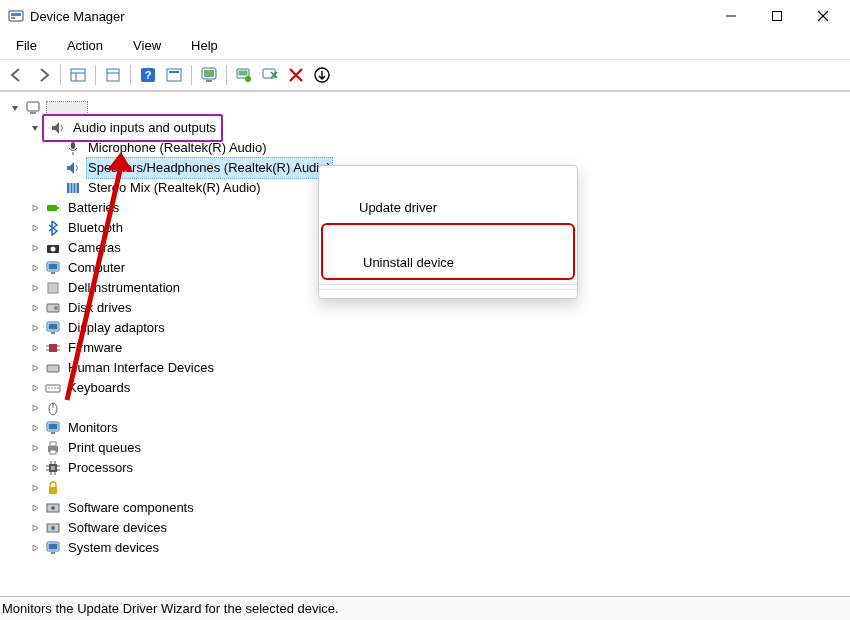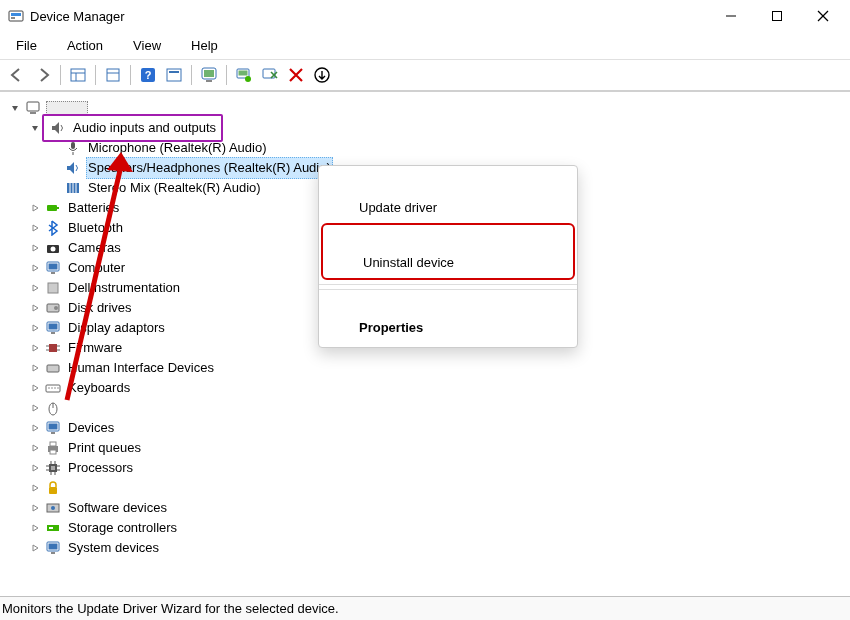--- a/index.html
+++ b/index.html
@@ -402,21 +402,21 @@
           <path d="M3 2 L8 5 L3 8 Z" fill="none" stroke="#888"></path>
         </svg>
       </span>
       <span class="nico">
         <svg viewBox="0 0 16 16">
           <rect x="2" y="2" width="12" height="9" rx="1" fill="#fff" stroke="#3a73b5"></rect>
           <rect x="3.5" y="3.5" width="9" height="6" fill="#3a73b5"></rect>
           <rect x="6" y="12" width="4" height="2" fill="#888"></rect>
         </svg>
       </span>
-      <span class="label">Devices</span>
+      <span class="label">Monitors</span>
     </div>
   <div class="node">
       <span class="indent" style="width:24px"></span>
       <span class="chev">
         <svg viewBox="0 0 10 10">
           <path d="M3 2 L8 5 L3 8 Z" fill="none" stroke="#888"></path>
         </svg>
       </span>
       <span class="nico">
         <svg viewBox="0 0 16 16">
@@ -470,36 +470,36 @@
         <svg viewBox="0 0 10 10">
           <path d="M3 2 L8 5 L3 8 Z" fill="none" stroke="#888"></path>
         </svg>
       </span>
       <span class="nico">
         <svg viewBox="0 0 16 16">
           <rect x="2" y="4" width="12" height="8" fill="#ccc" stroke="#666"></rect>
           <circle cx="8" cy="8" r="2" fill="#3a73b5"></circle>
         </svg>
       </span>
+      <span class="label">Software components</span>
+    </div>
+  <div class="node">
+      <span class="indent" style="width:24px"></span>
+      <span class="chev">
+        <svg viewBox="0 0 10 10">
+          <path d="M3 2 L8 5 L3 8 Z" fill="none" stroke="#888"></path>
+        </svg>
+      </span>
+      <span class="nico">
+        <svg viewBox="0 0 16 16">
+          <rect x="2" y="4" width="12" height="8" fill="#ccc" stroke="#666"></rect>
+          <circle cx="8" cy="8" r="2" fill="#3a73b5"></circle>
+        </svg>
+      </span>
       <span class="label">Software devices</span>
-    </div>
-  <div class="node">
-      <span class="indent" style="width:24px"></span>
-      <span class="chev">
-        <svg viewBox="0 0 10 10">
-          <path d="M3 2 L8 5 L3 8 Z" fill="none" stroke="#888"></path>
-        </svg>
-      </span>
-      <span class="nico">
-        <svg viewBox="0 0 16 16">
-          <rect x="2" y="5" width="12" height="6" fill="#3bb400"></rect>
-          <rect x="4" y="7" width="4" height="2" fill="#fff"></rect>
-        </svg>
-      </span>
-      <span class="label">Storage controllers</span>
     </div>
   <div class="node">
       <span class="indent" style="width:24px"></span>
       <span class="chev">
         <svg viewBox="0 0 10 10">
           <path d="M3 2 L8 5 L3 8 Z" fill="none" stroke="#888"></path>
         </svg>
       </span>
       <span class="nico">
         <svg viewBox="0 0 16 16">
@@ -518,18 +518,17 @@
 
 </div>
 
 <div class="context-menu">
   <div class="ctx-item">Update driver</div>
   <div class="ctx-highlight">
     <div class="ctx-item">Uninstall device</div>
   </div>
   <div class="ctx-sep"></div>
   <div class="ctx-sep"></div>
-  <div class="ctx-item bold">Properties</div>
 </div>
 
 <div class="statusbar">
   <span>Monitors the Update Driver Wizard for the selected device.</span>
 </div>
 
 </body></html>

